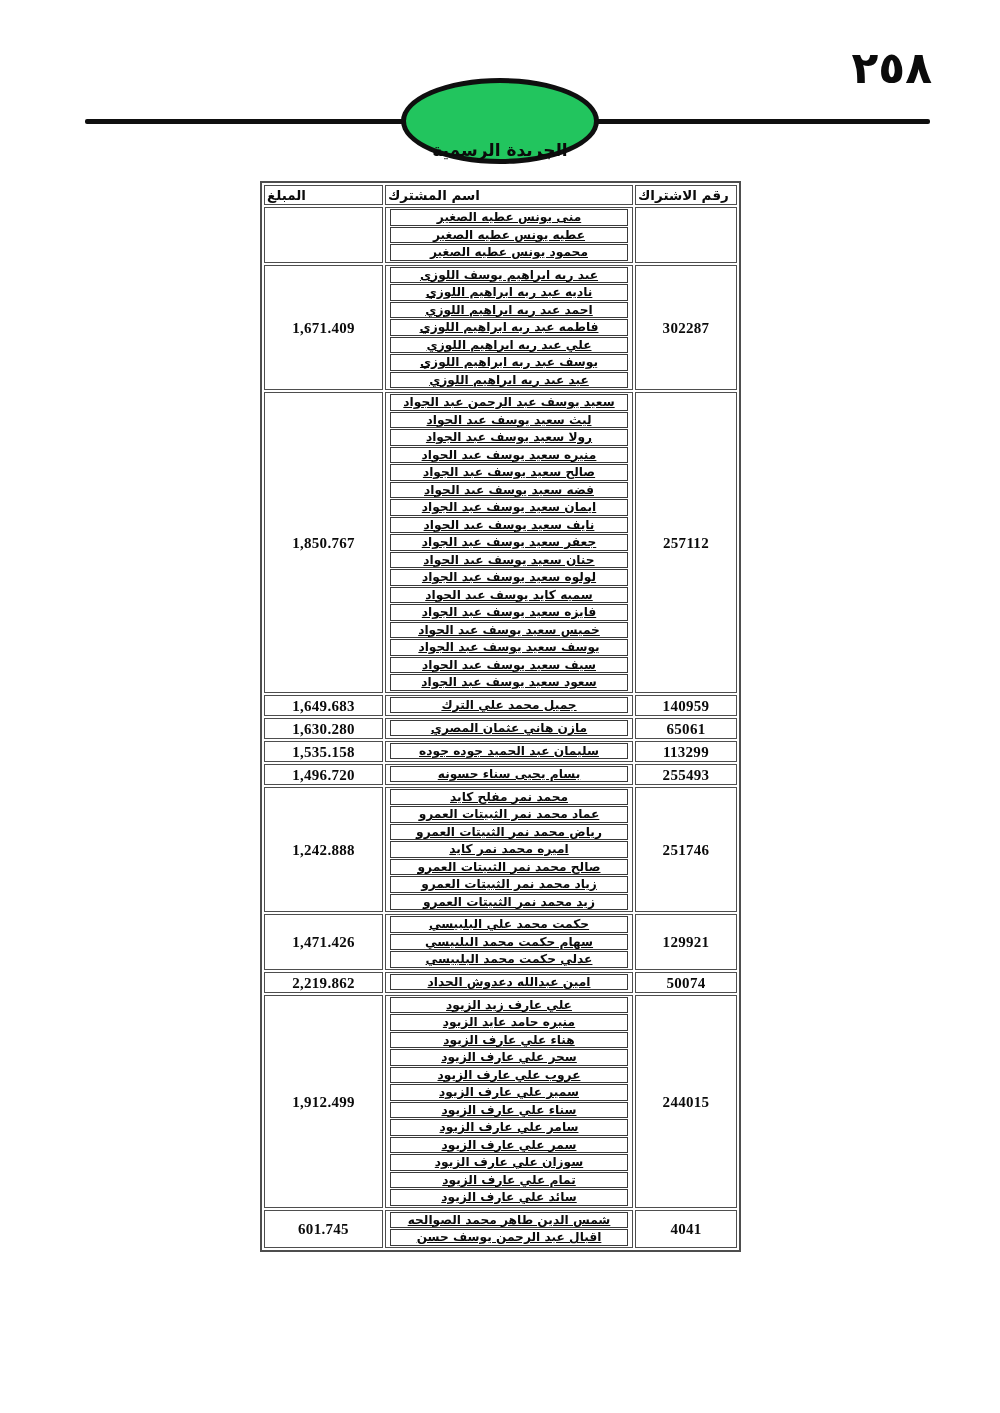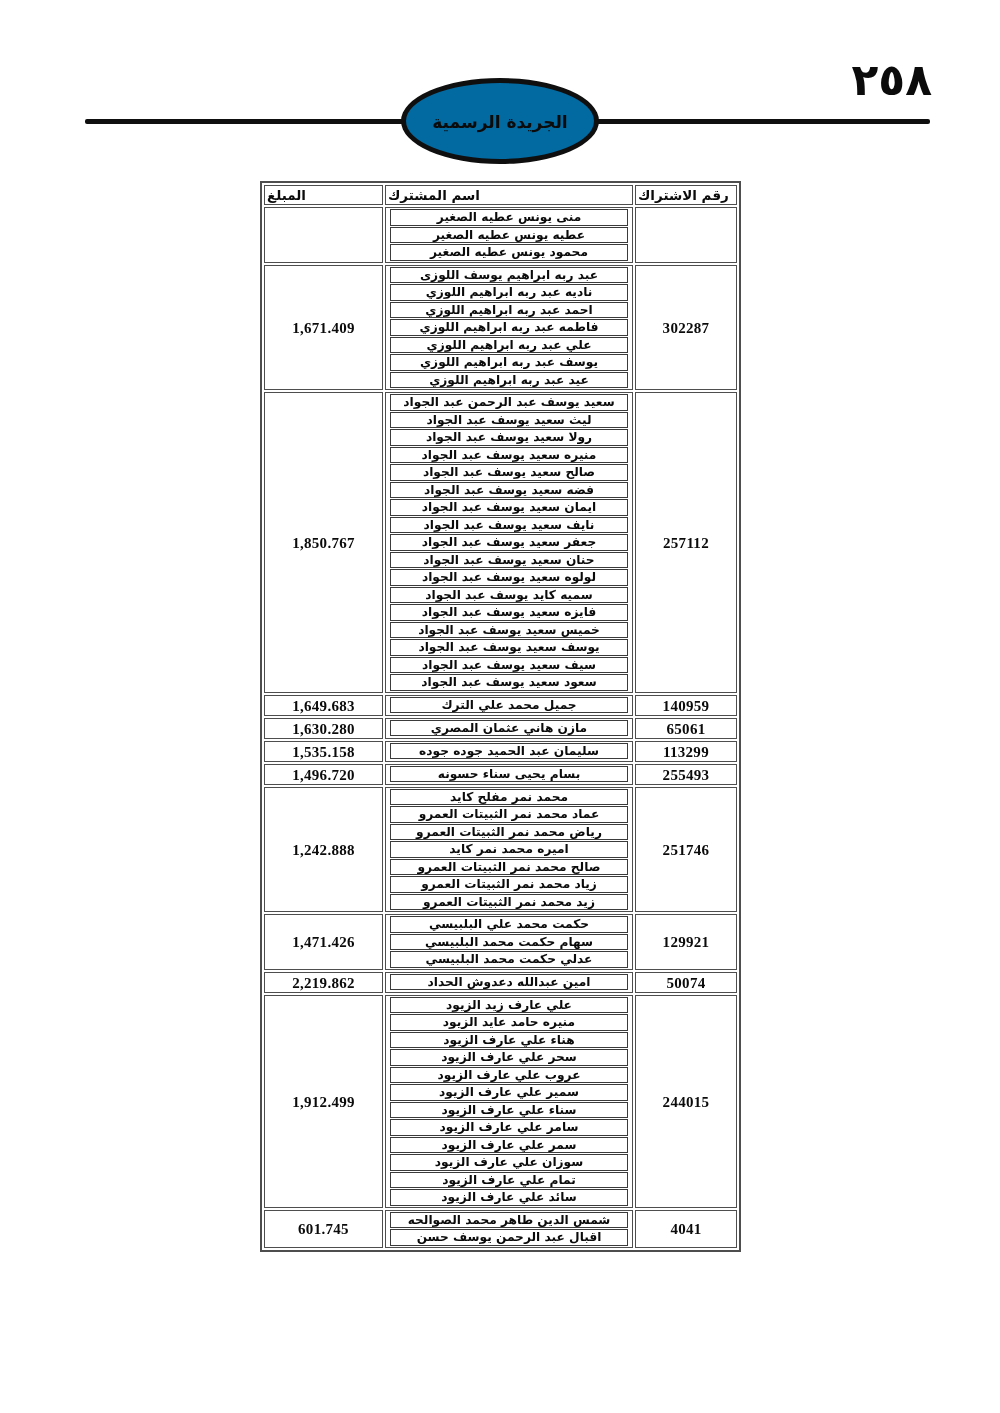--- a/index.html
+++ b/index.html
@@ -2,34 +2,34 @@
 <html lang="ar"><head>
 <meta charset="utf-8">
 <style>
   html,body{margin:0;padding:0;}
   body{
     width:1000px;height:1413px;position:relative;background:#ffffff;
     font-family:"DejaVu Sans",sans-serif;color:#000;overflow:hidden;
   }
   
   .page-num{
-    position:absolute;top:58px;right:68px;
+    position:absolute;top:46px;right:68px;
     font-size:44px;font-weight:bold;line-height:1;color:#0b0b0b;
     letter-spacing:2px;
   }
   
   .rule{
     position:absolute;top:119px;left:85px;width:845px;height:5px;
     background:#0f0f0f;border-radius:2px;z-index:1;
   }
   
   .banner{
     position:absolute;left:401px;top:78px;width:188px;height:76px;
-    border:5px solid #0f0f0f;border-radius:50%;background:#0369a1;z-index:2;
-    display:flex;align-items:center;justify-content:center;
+    border:5px solid #0f0f0f;border-radius:50%;background:#22c55e;z-index:2;
+    display:flex;align-items:flex-end;justify-content:center;
   }
   .banner-title{
     font-size:17px;font-weight:bold;direction:rtl;color:#0b0b0b;
     transform:translateY(1px);
   }
   
   .table-wrap{position:absolute;left:260px;top:181px;width:481px;}
   table.subs{
     width:100%;border-collapse:separate;border-spacing:2px;
     border:2px solid #4e4e4e;direction:rtl;background:#fff;
@@ -48,21 +48,21 @@
   td.c-amt{text-align:center;}
   .latnum{
     font-family:Liberation Serif, serif;
     font-size:15px;font-weight:bold;direction:ltr;unicode-bidi:embed;
     letter-spacing:0.3px;color:#0b0b0b;
   }
   .namebox{
     margin:1px 4px;border:1.5px solid #3b3b3b;background:#fff;
     text-align:center;font-size:12.2px;font-weight:bold;
     line-height:14.5px;padding:0 2px;white-space:nowrap;overflow:hidden;
-    color:#0b0b0b;direction:rtl;
+    color:#0b0b0b;direction:rtl;text-decoration:underline;
   }
 </style>
 </head>
 <body>
 
 <div class="page-num">٢٥٨</div>
 
 <div class="rule"></div>
 
 <div class="banner">

